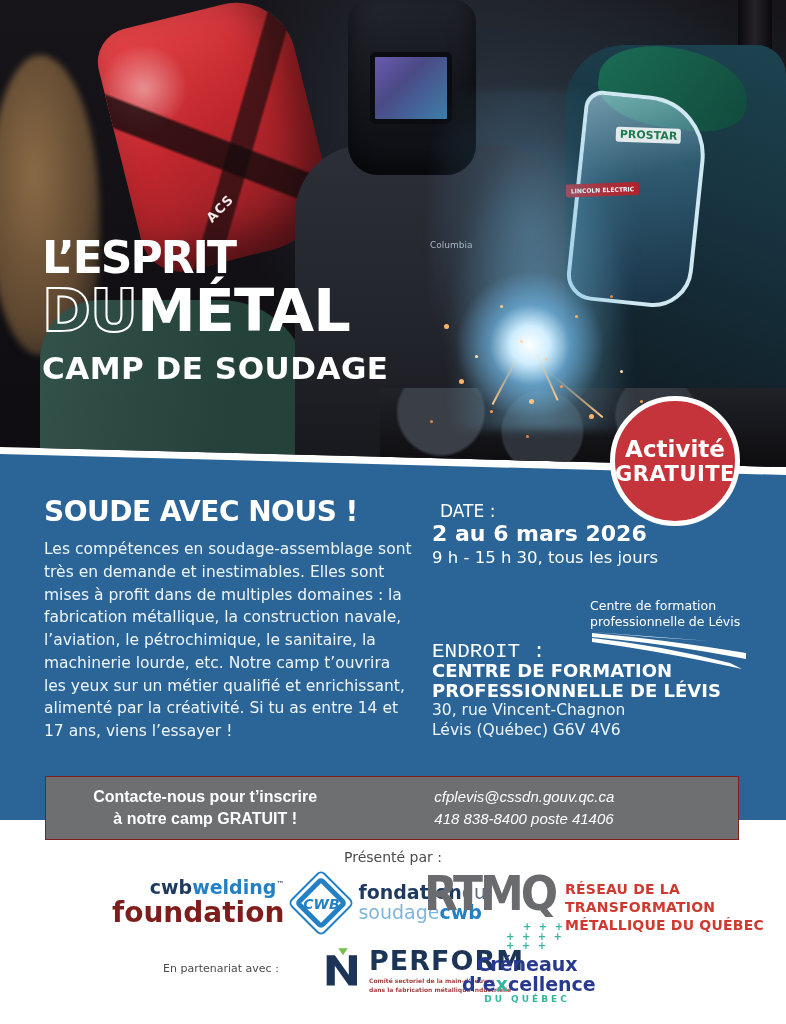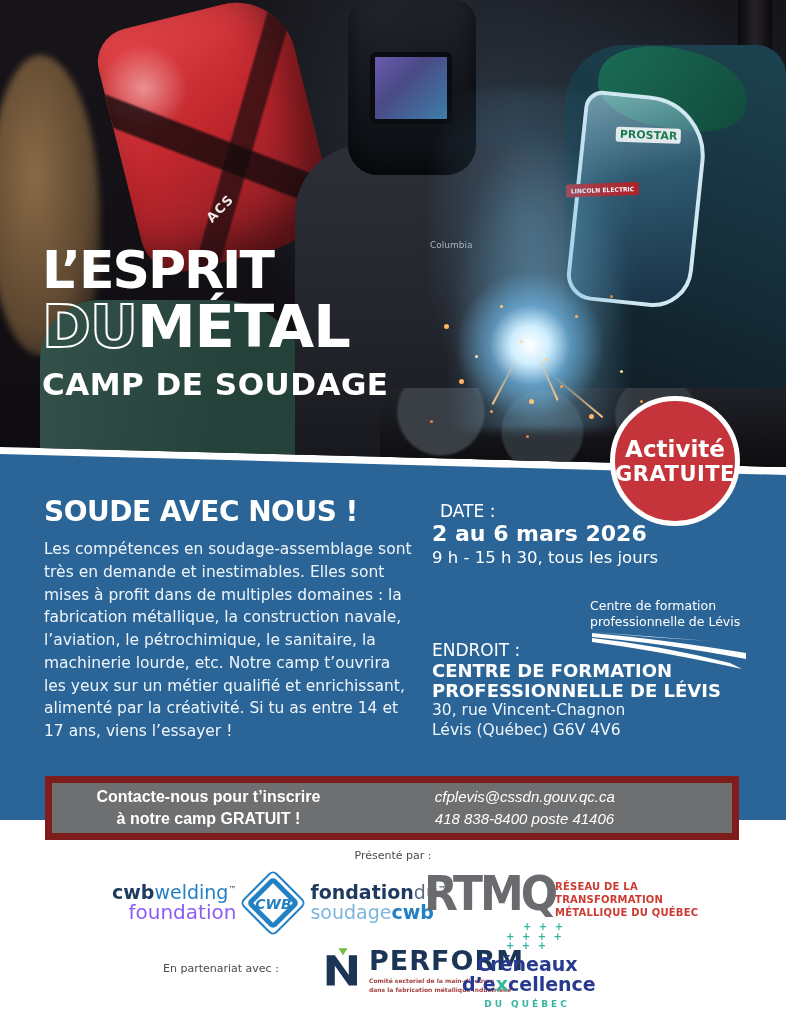--- a/index.html
+++ b/index.html
@@ -78,21 +78,21 @@
   .sl3 { left:575px; top:360px; transform:rotate(-50deg); height:70px; }
   .bench { position:absolute; left:380px; top:388px; width:406px; height:79px;
           background:
             radial-gradient(circle at 15% 30%, #3a3f46 0 12%, rgba(0,0,0,0) 13%),
             radial-gradient(circle at 40% 55%, #2e333a 0 16%, rgba(0,0,0,0) 17%),
             radial-gradient(circle at 68% 35%, #33383f 0 14%, rgba(0,0,0,0) 15%),
             linear-gradient(180deg, #202228, #0d0c0f); }
 
   
   .title-block { position:absolute; left:42px; top:236px; color:#fff; z-index:3; }
-  .title-l1 { font-size:52px; font-weight:800; letter-spacing:-2px; line-height:1.0;margin-top:8px; }
+  .title-l1 { font-size:44px; font-weight:800; letter-spacing:-2px; line-height:1.0; }
   .title-l2 { font-size:59px; font-weight:800; letter-spacing:-1px; line-height:1.05; }
   .du-outline { color:transparent; -webkit-text-stroke:2px #ffffff; font-weight:700; }
   .subtitle { font-size:31px; font-weight:800; letter-spacing:.5px; margin-top:8px; }
 
   
   .badge { position:absolute; left:610px; top:396px; width:130px; height:130px;
            background:#c5343b; border:5px solid #ffffff; border-radius:50%;
            display:flex; flex-direction:column; align-items:center; justify-content:center;
            z-index:6; color:#fff; text-align:center; }
   .badge .b1 { font-size:23px; font-weight:800; }
@@ -105,74 +105,74 @@
   .soude { position:absolute; left:44px; top:47px; font-size:28px; font-weight:800;
            letter-spacing:-.5px; }
   .para1 { position:absolute; left:44px; top:90px; width:372px; font-size:15.5px;
            line-height:1.47; color:#eef5fa; }
   .para2 { position:absolute; left:44px; top:274px; width:380px; font-size:15.5px; color:#eef5fa; }
   .date-label { position:absolute; left:432px; top:53px; font-size:17px;margin-left:8px; }
   .date-value { position:absolute; left:432px; top:73px; font-size:22px; font-weight:800; }
   .date-hours { position:absolute; left:432px; top:100px; font-size:16.5px; }
   .cfp-logo { position:absolute; left:590px; top:150px; width:158px; text-align:left; }
   .cfp-logo .t { font-size:12.5px; line-height:1.25; color:#fff; }
-  .endroit-label { position:absolute; left:432px; top:192px; font-size:17px; }
+  .endroit-label { position:absolute; left:432px; top:192px; font-size:21px;font-family:Liberation Mono, monospace; }
   .endroit-n1 { position:absolute; left:432px; top:212px; font-size:18px; font-weight:800; }
   .endroit-n2 { position:absolute; left:432px; top:232px; font-size:18px; font-weight:800; }
   .addr1 { position:absolute; left:432px; top:253px; font-size:15.5px; color:#eef5fa; }
   .addr2 { position:absolute; left:432px; top:273px; font-size:15.5px; color:#eef5fa; }
 
   
   .contact { position:absolute; left:45px; top:776px; width:694px; height:64px;
-             background:#6e6f71; border:7px solid #7f1d1d; z-index:4;
+             background:#6e6f71; border:1px solid #7f1d1d; z-index:4;
              display:flex; align-items:center; font-family:"Liberation Sans", sans-serif; }
   .cta { width:46%; text-align:center; color:#fff; font-weight:bold; font-size:16px; line-height:1.35; }
   .coords { width:54%; padding-left:70px; color:#fff; font-size:15px; line-height:1.45;font-style:italic; }
 
   
   .presente { position:absolute; left:0; top:849px; width:786px; text-align:center;
-              font-size:11px; color:#4b4b4d; }
+              font-size:14px; color:#4b4b4d; }
   .cwb-logo { position:absolute; left:112px; top:872px; display:flex; align-items:center; }
   .cwb-left { text-align:right; line-height:1.05; }
   .cwb-left .r1 { font-size:19px; }
-  .cwb-left .r2 { font-size:20px; font-weight:normal; color:#8b5cf6; }
+  .cwb-left .r2 { font-size:28px; font-weight:bold; color:#7f1d1d; }
   .cwb-dark { color:#1e3a5f; font-weight:bold; }
-  .cwb-blue { color:#2480c4; }
+  .cwb-blue { color:#2480c4;font-weight:bold; }
   .tm { font-size:8px; vertical-align:super; color:#1e3a5f; }
   .diamond-wrap { width:62px; height:62px; margin:0 6px; position:relative; }
   .diamond-outer { position:absolute; left:7px; top:7px; width:48px; height:48px;
               transform:rotate(45deg); border:2px solid #2480c4; border-radius:6px; background:#fff; }
   .diamond-inner { position:absolute; left:12px; top:12px; width:38px; height:38px;
               transform:rotate(45deg); border:5px solid #2480c4; border-radius:5px; background:#fff; }
   .diamond-text { position:absolute; left:0; top:24px; width:62px; text-align:center;
               color:#2480c4; font-weight:bold; font-style:italic; font-size:14px; }
   .cwb-right { text-align:left; line-height:1.05; }
   .cwb-right .r1 { font-size:19px; color:#5a6b80; }
   .cwb-right .r2 { font-size:19px; color:#7db5dd; }
   .rtmq { position:absolute; left:424px; top:874px; display:flex; align-items:flex-start; }
   .rtmq-word { font-size:44px; font-weight:800; color:#6a6b6e; letter-spacing:-3px;
                line-height:.9; transform:scaleY(1.08); }
-  .rtmq-tag { margin-top:6px; color:#ce3a30; font-size:10px;
+  .rtmq-tag { margin-left:10px; margin-top:6px; color:#ce3a30; font-size:14px;
               font-weight:bold; line-height:1.3; letter-spacing:.2px; }
   .partenariat { position:absolute; left:163px; top:962px; font-size:11px; color:#4b4b4d; }
   .perform { position:absolute; left:323px; top:947px; display:flex; align-items:flex-start; }
   .perform-icon { width:40px; height:42px; }
   .perform-main { margin-left:6px; }
   .perform-word { font-size:27px; font-weight:800; color:#1c3557; letter-spacing:1px; line-height:1; }
   .perform-tag { font-size:6px; color:#a14040; font-weight:bold; line-height:1.5; margin-top:2px; }
   .creneaux { position:absolute; left:462px; top:922px; width:130px; text-align:center; }
   .plus-pattern { color:#35b5a0; font-size:10px; font-weight:bold; line-height:.95;
                   letter-spacing:2px; margin-bottom:4px; }
   .plus-pattern div:nth-child(1){ margin-left:34px; }
   .plus-pattern div:nth-child(2){ margin-left:16px; }
   .plus-pattern div:nth-child(3){ margin-left:0px; }
   .cren-l1 { font-size:19px; font-weight:800; color:#283a8f; line-height:1; }
   .cren-l2 { font-size:19px; font-weight:800; color:#283a8f; line-height:1.1; }
   .cren-x { color:#35b5a0; }
-  .cren-l3 { font-size:9px; font-weight:bold; color:#35b5a0; letter-spacing:3px; margin-top:5px; }
+  .cren-l3 { font-size:9px; font-weight:bold; color:#35b5a0; letter-spacing:3px; }
 </style>
 </head>
 <body>
 
 <div class="poster">
 
   <div class="photo">
     <div class="hair"></div>
     <div class="jacket-left"></div>
     <div class="helmet-red">

